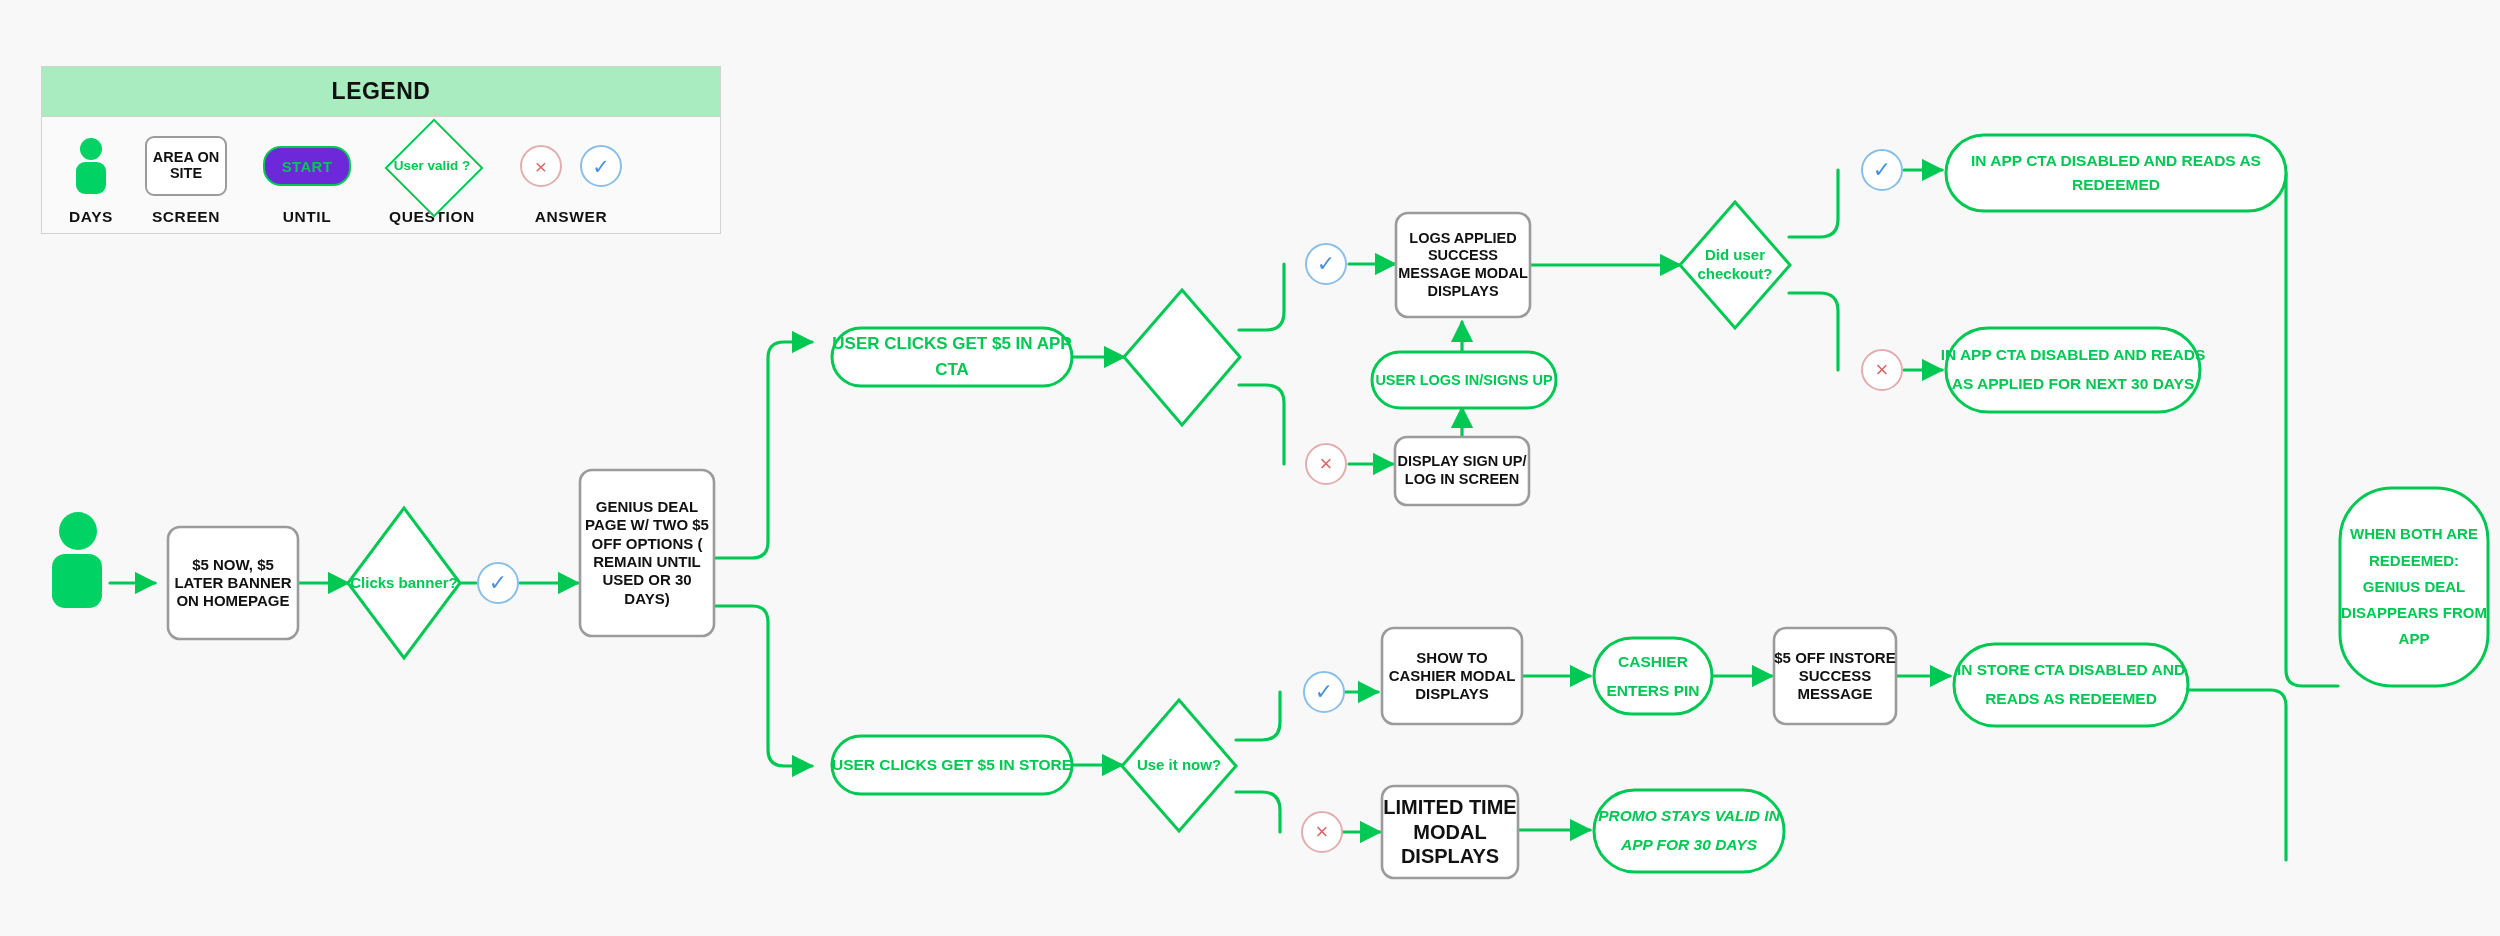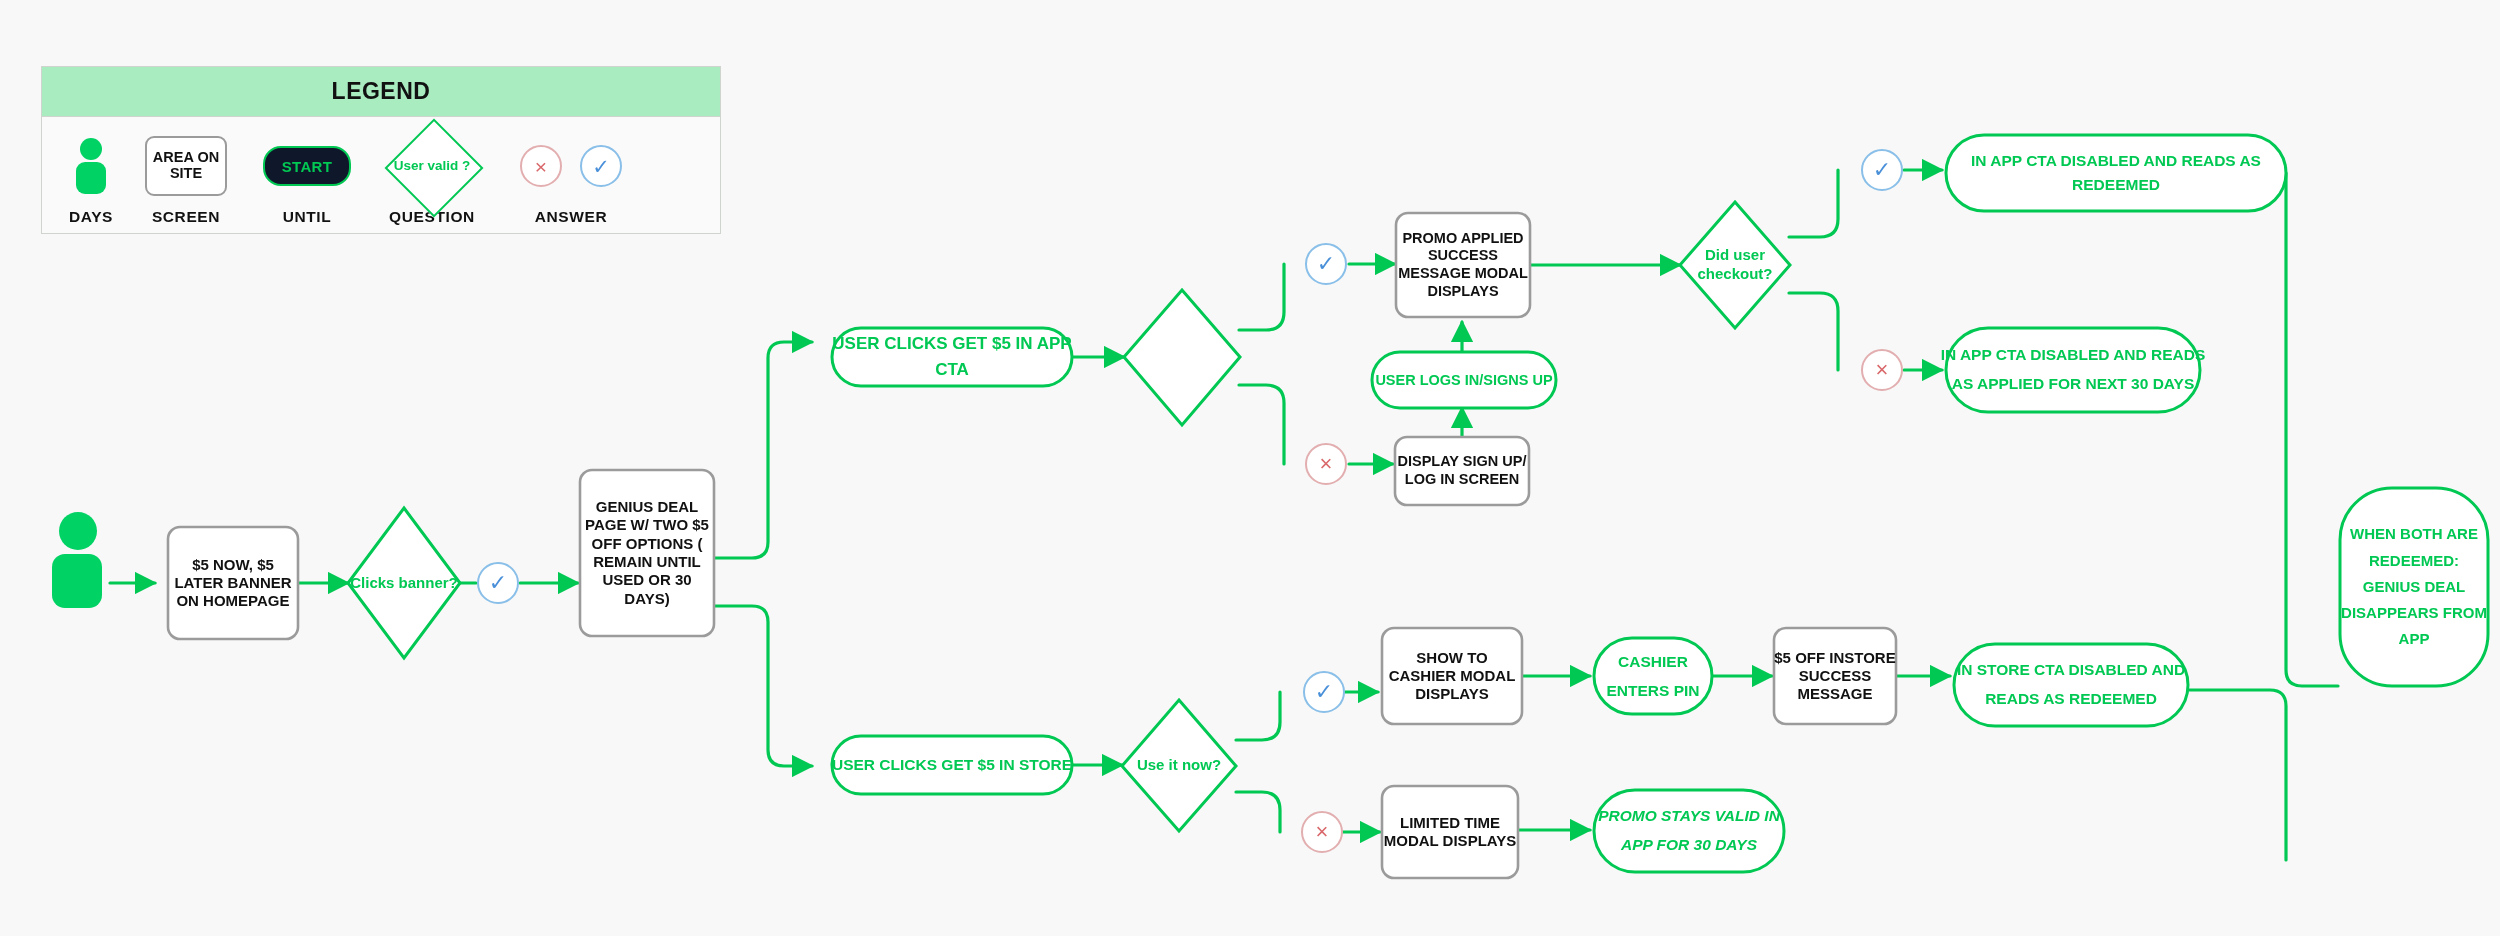--- a/index.html
+++ b/index.html
@@ -110,21 +110,21 @@
     border-radius: 9px;
     background: #fff;
     display: flex; align-items: center; justify-content: center;
     text-align: center;
     font-size: 14.5px; font-weight: bold; line-height: 1.1; color: #111;
   }
   .lg-action-shape {
     width: 84px; height: 36px;
     border: 2px solid #00c853;
     border-radius: 18px;
-    background: #0f172a;
+    background: #6d28d9;
     display: flex; align-items: center; justify-content: center;
     font-size: 15px; font-weight: bold; color: #00c853;
     letter-spacing: 0.3px;
   }
   .lg-question-shape {
     width: 92px; height: 92px;
     position: relative;
     display: flex; align-items: center; justify-content: center;
   }
   .lg-question-shape .dia {
@@ -376,21 +376,21 @@
 
   <div class="node-label action-node" style="left:832px;top:328px;width:240px;height:58px;font-size:17px;">
     <span>USER CLICKS GET $5 IN APP CTA</span>
   </div>
 
 
   <div class="ansnode yes" style="left:1305px;top:243px;">✓</div>
   <div class="ansnode no" style="left:1305px;top:443px;">×</div>
 
   <div class="node-label screen-node" style="left:1396px;top:213px;width:134px;height:104px;font-size:14.5px;">
-    <span>PROMO APPLIED SUCCESS MESSAGE MODAL DISPLAYS</span>
+    <span>LOGS APPLIED SUCCESS MESSAGE MODAL DISPLAYS</span>
   </div>
 
   <div class="node-label action-node" style="left:1372px;top:352px;width:184px;height:56px;font-size:14.5px;">
     <span>USER LOGS IN/SIGNS UP</span>
   </div>
 
   <div class="node-label screen-node" style="left:1395px;top:437px;width:134px;height:68px;font-size:14.5px;">
     <span>DISPLAY SIGN UP/ LOG IN SCREEN</span>
   </div>
 
@@ -429,21 +429,21 @@
   </div>
 
   <div class="node-label screen-node" style="left:1774px;top:628px;width:122px;height:96px;font-size:15px;">
     <span>$5 OFF INSTORE SUCCESS MESSAGE</span>
   </div>
 
   <div class="node-label action-node" style="left:1954px;top:644px;width:234px;height:82px;font-size:15.5px;line-height:1.85;">
     <span>IN STORE CTA DISABLED AND READS AS REDEEMED</span>
   </div>
 
-  <div class="node-label screen-node" style="left:1382px;top:786px;width:136px;height:92px;font-size:15px;">
+  <div class="node-label screen-node" style="left:1382px;top:786px;width:136px;height:92px;font-size:20px;">
     <span>LIMITED TIME MODAL DISPLAYS</span>
   </div>
 
   <div class="node-label action-node" style="left:1588px;top:790px;width:202px;height:82px;font-size:15.5px;line-height:1.85;font-style:italic;">
     <span>PROMO STAYS VALID IN APP FOR 30 DAYS</span>
   </div>
 
   <div class="node-label action-node" style="left:2340px;top:488px;width:148px;height:198px;font-size:15px;line-height:1.75;">
     <span>WHEN BOTH ARE REDEEMED: GENIUS DEAL DISAPPEARS FROM APP</span>
   </div>

